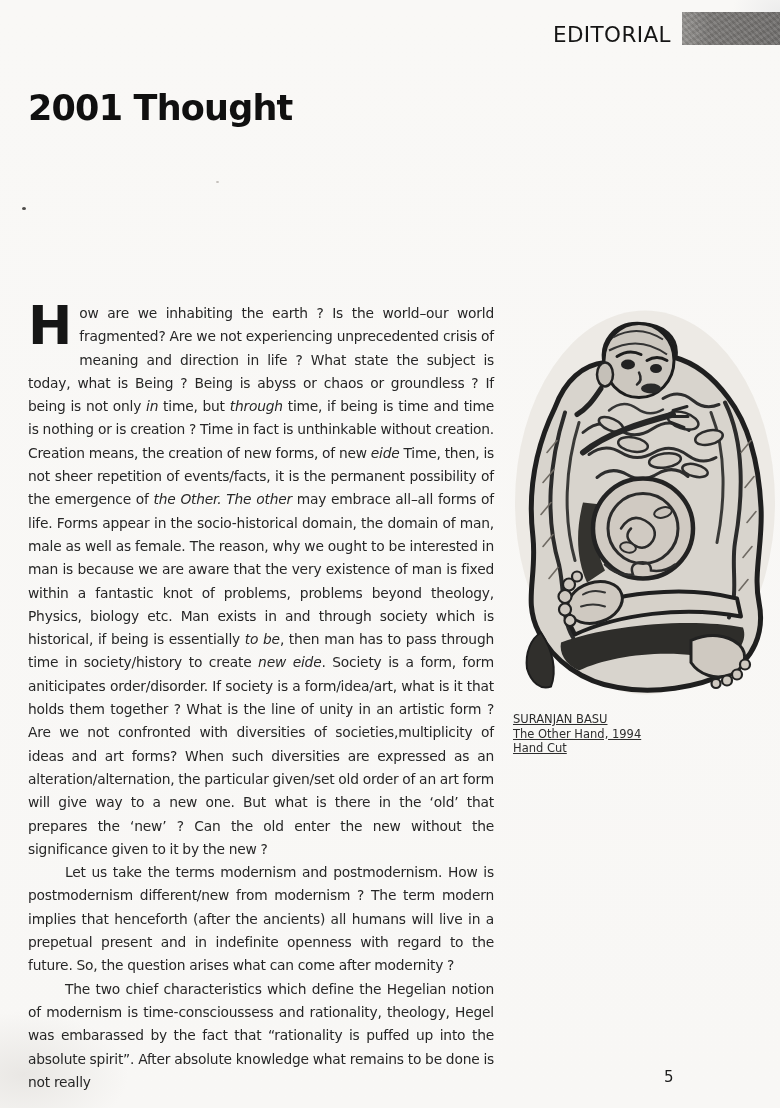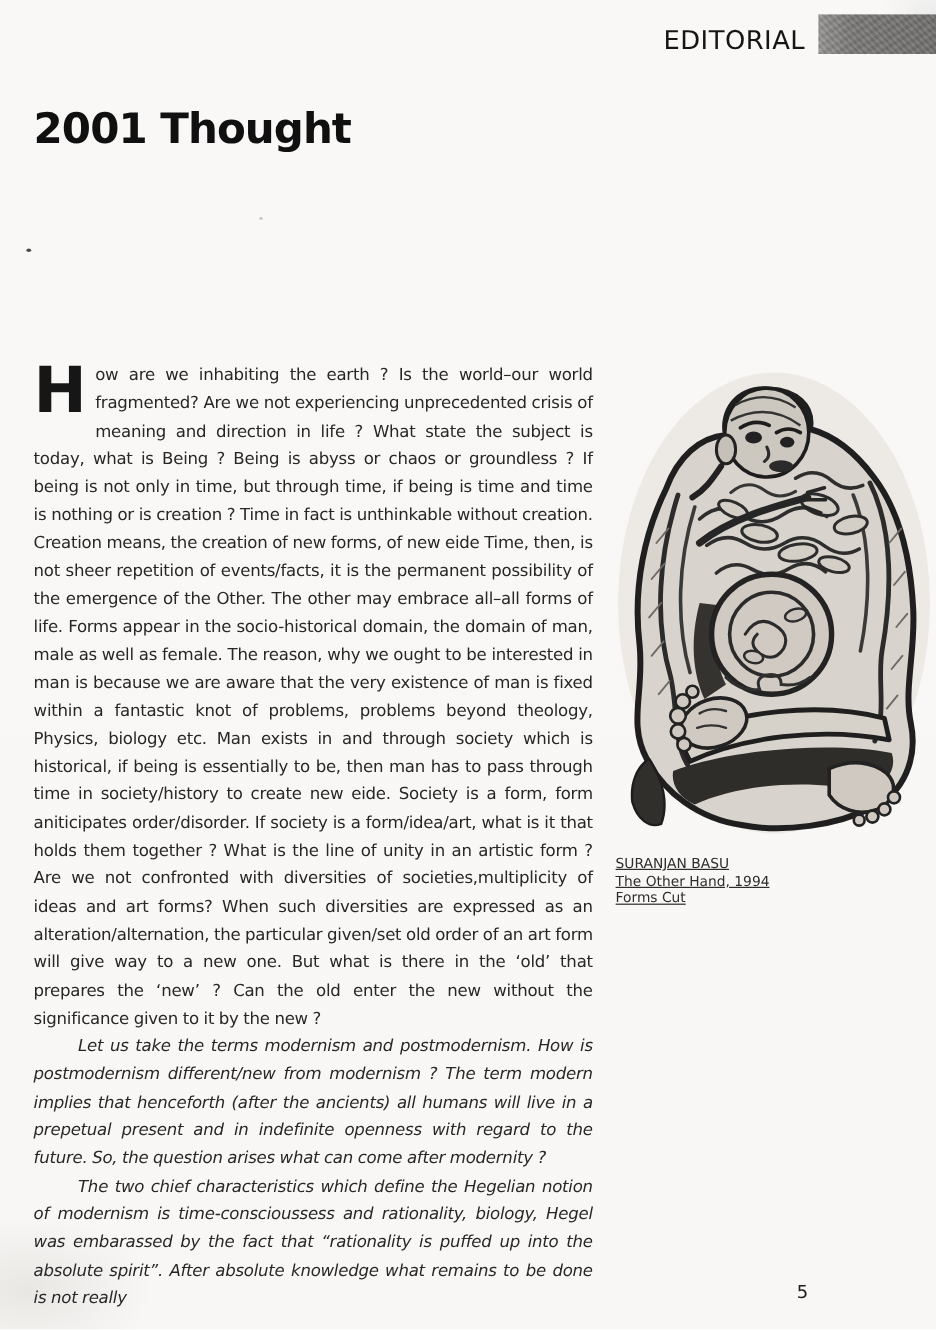--- a/index.html
+++ b/index.html
@@ -32,51 +32,51 @@
   }
   .speck-1 { position:absolute; left:22px; top:207px; width:4px; height:3px; background:#4c4a48; border-radius:50%; }
   .speck-2 { position:absolute; left:216px; top:181px; width:3px; height:2px; background:#c3bfba; border-radius:50%; }
   
   .body-col {
     position:absolute; left:28px; top:302px; width:466px;
     font-size:13.8px; line-height:23.3px; letter-spacing:-0.2px; word-spacing:-0.3px;
     text-align:justify; color:#272727;
   }
   .body-col p { margin:0; }
-  .body-col p.indent { text-indent:37px;font-style:italic; }
+  .body-col p.indent { text-indent:37px; }
   .dropcap {
     float:left; font-size:53px; line-height:42px; height:44px;
     font-weight:bold; color:#161616; margin:3px 7px 0 0; letter-spacing:0;
   }
   
   .artwork-wrap { position:absolute; left:513px; top:302px; width:264px; height:396px; }
   .caption {
     position:absolute; left:513px; top:712px; width:240px;
     font-size:11.5px; line-height:14.6px; color:#2d2d2d; letter-spacing:0;text-decoration:underline;
   }
   .page-number { position:absolute; left:664px; top:1068px; font-size:15px; color:#1c1c1c; }
-  i, .it { }
+  i, .it { font-style:italic; }
 </style>
 </head>
 <body>
 
 <div class="page">
 
   <div class="editorial-label">EDITORIAL</div>
   <div class="header-bar"></div>
 
   <h1 class="page-title">2001 Thought</h1>
 
   <div class="speck-1"></div>
   <div class="speck-2"></div>
 
   <div class="body-col">
     <p><span class="dropcap">H</span><span><span>ow are we inhabiting the earth ? Is the world–our world fragmented? Are we not experiencing unprecedented crisis of meaning and direction in life ? What state the subject is today, what is Being ? Being is abyss or chaos or groundless ? If being is not only </span><span class="it">in</span><span> time, but </span><span class="it">through</span><span> time, if being is time and time is nothing or is creation ? Time in fact is unthinkable without creation. Creation means, the creation of new forms, of new </span><span class="it">eide</span><span> Time, then, is not sheer repetition of events/facts, it is the permanent possibility of the emergence of </span><span class="it">the Other.</span><span>  </span><span class="it">The other</span><span> may  embrace all–all forms of life.  Forms appear in the socio-historical domain, the domain of man, male as well as female.  The reason, why we ought to be interested in man is because we are aware that the very existence of man is fixed within a fantastic knot of problems, problems beyond theology, Physics, biology etc.  Man exists in  and through society which is historical, if being is essentially </span><span class="it">to be</span><span>, then man has to pass through time in society/history to create </span><span class="it">new eide</span><span>.  Society is a form, form aniticipates order/disorder.  If society is a form/idea/art, what is it that holds them together ?  What is the line of unity in an artistic form ? Are we not confronted with  diversities of societies,multiplicity of ideas and art forms? When such diversities are expressed as an alteration/alternation, the particular given/set old order of an art form will give way to a new one. But what is there in the ‘old’ that prepares the ‘new’ ? Can the old enter the new without the significance given to it by the new ?</span></span></p>
     <p class="indent"><span>Let us take the terms modernism and postmodernism.  How is postmodernism different/new from modernism ? The term modern implies that henceforth (after the ancients) all humans will live in a prepetual present and in indefinite openness with regard to the future.  So, the question arises what can come after modernity ?</span></p>
-    <p class="indent"><span>The two chief characteristics which define the Hegelian notion of modernism is time-conscioussess and rationality, biology, Hegel was embarassed by the fact that “rationality is puffed up into the absolute spirit”.  After absolute knowledge what remains to be done is not really</span></p>
+    <p class="indent"><span>The two chief characteristics which define the Hegelian notion of modernism is time-conscioussess and rationality, theology, Hegel was embarassed by the fact that “rationality is puffed up into the absolute spirit”.  After absolute knowledge what remains to be done is not really</span></p>
   </div>
 
   <div class="artwork-wrap">
     <svg width="264" height="396" viewBox="0 0 264 395" xmlns="http://www.w3.org/2000/svg">
       <ellipse cx="132" cy="200" rx="130" ry="192" fill="#edeae5"></ellipse>
 
       <path d="M 128,22 C 100,20 88,42 92,60 C 70,62 52,78 42,105 C 25,140 14,185 20,235 C 24,275 10,300 26,330 C 40,358 70,380 105,385 C 140,392 185,385 215,370 C 240,358 252,330 246,300 C 240,272 250,240 248,205 C 246,165 238,125 215,95 C 198,72 180,60 162,55 C 165,35 150,23 128,22 Z" fill="#d8d4cd" stroke="#1f1f1f" stroke-width="5" stroke-linejoin="round"></path>
 
       <path d="M 52,110 C 36,160 32,215 46,262 C 52,290 48,315 60,335" fill="none" stroke="#2b2b2b" stroke-width="4" stroke-linecap="round"></path>
       <path d="M 66,120 C 52,165 50,215 62,258" fill="none" stroke="#3a3a38" stroke-width="3" stroke-linecap="round"></path>
@@ -139,18 +139,18 @@
 
       <path d="M 28,330 C 40,348 44,368 38,384 C 28,388 18,380 14,366 C 12,350 18,336 28,330 Z" fill="#302f2c" stroke="#1d1d1d" stroke-width="2"></path>
 
       <path d="M 34,150 l 10,-12 M 30,180 l 11,-13 M 28,212 l 10,-12 M 30,244 l 10,-12 M 36,276 l 9,-11 M 228,150 l 10,-12 M 232,185 l 9,-11 M 234,220 l 9,-11 M 230,255 l 9,-11 M 226,288 l 9,-11" fill="none" stroke="#6f6a63" stroke-width="1.6" stroke-linecap="round"></path>
     </svg>
   </div>
 
   <div class="caption">
     <div>SURANJAN BASU</div>
     <div>The Other Hand, 1994</div>
-    <div>Forms Cut</div>
+    <div>Hand Cut</div>
   </div>
 
   <div class="page-number">5</div>
 
 </div>
 
 </body></html>

